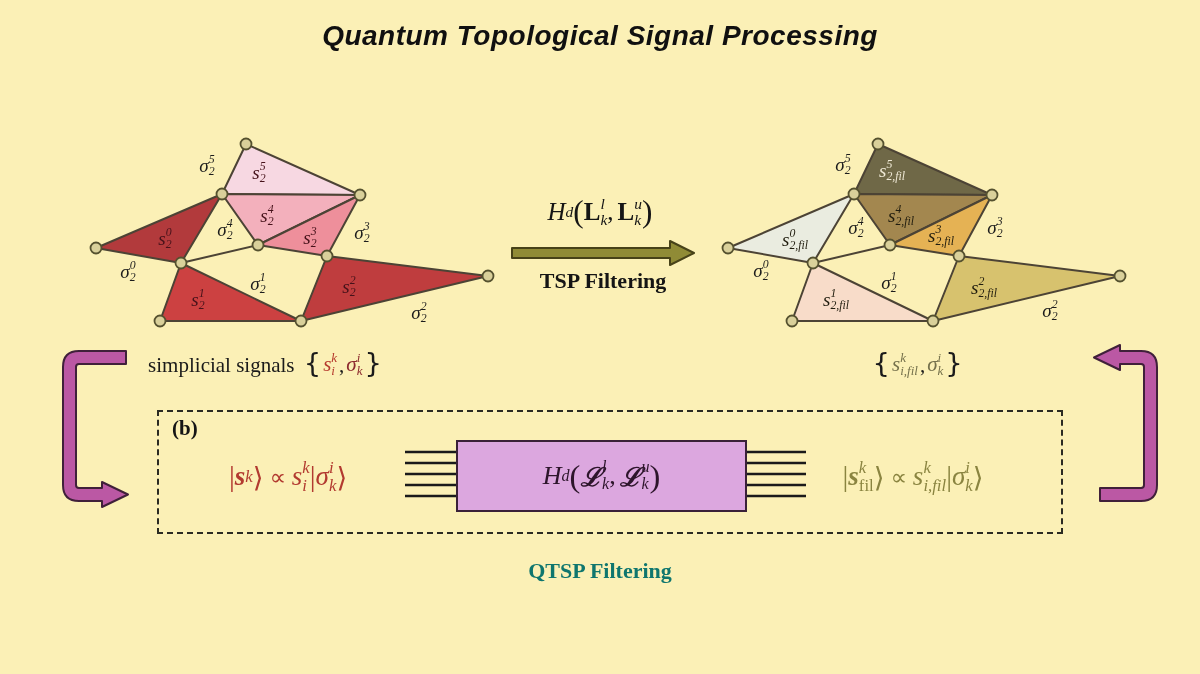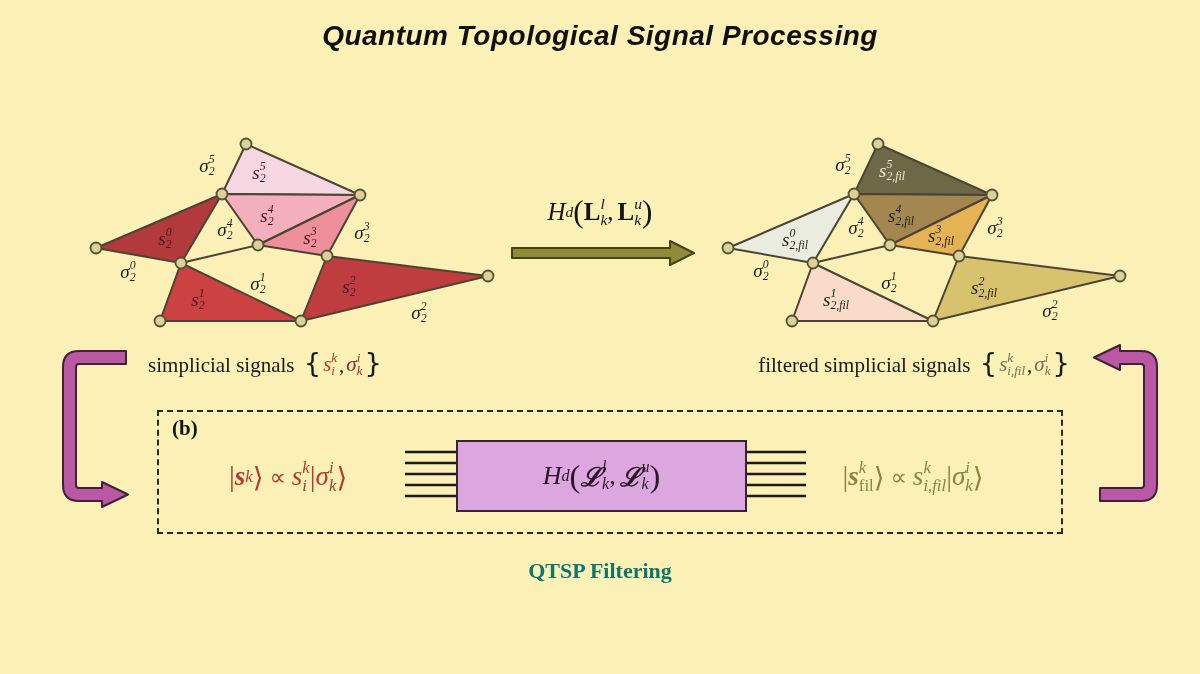--- a/index.html
+++ b/index.html
@@ -296,20 +296,21 @@
         <span>k</span>
       </span>
       <span style="font-style:normal;">, </span>
       <span class="b" style="font-style:normal;padding-left:4px;">L</span>
       <span class="stk">
         <span>u</span>
         <span>k</span>
       </span>
       <span class="paren">)</span>
   </div>
+  <div class="abs-c arrow-label" style="left:603px;top:281px;">TSP Filtering</div>
 
   <div class="abs-c caption" style="left:265px;top:362px;">
     <span>simplicial signals</span>&nbsp;
     <span class="brace">{</span>
     <span class="cap-math cap-red">
         <span>s</span>
         <span class="stk">
           <span>k</span>
           <span>i</span>
         </span>
@@ -318,21 +319,21 @@
     <span class="cap-math cap-maroon">
         <span>σ</span>
         <span class="stk">
           <span>i</span>
           <span>k</span>
         </span>
       </span>
     <span class="brace">}</span>
   </div>
   <div class="abs-c caption" style="left:914px;top:362px;">
-    <span>filtered simplicial signals</span>&nbsp;
+    &nbsp;
     <span class="brace">{</span>
     <span class="cap-math cap-olive">
         <span>s</span>
         <span class="stk">
           <span>k</span>
           <span>i,fil</span>
         </span>
       </span>
     <span>,</span>
     <span class="cap-math cap-olive">

